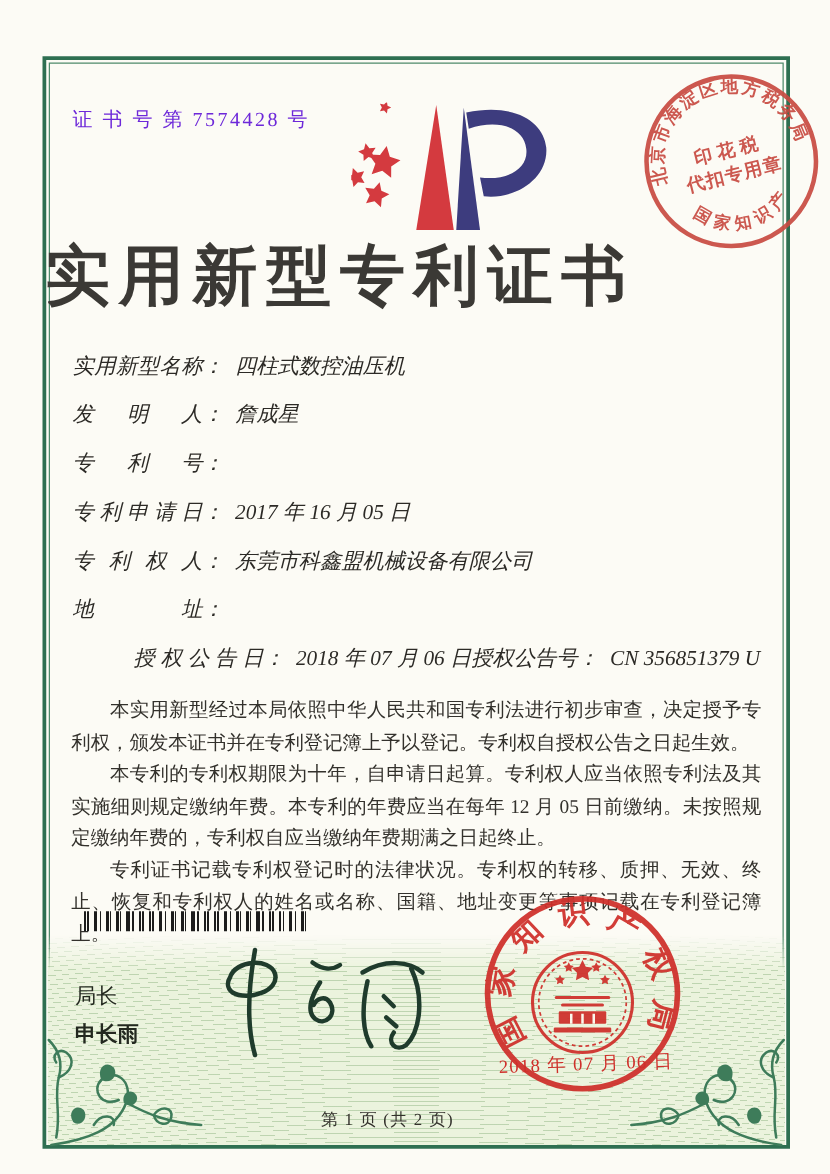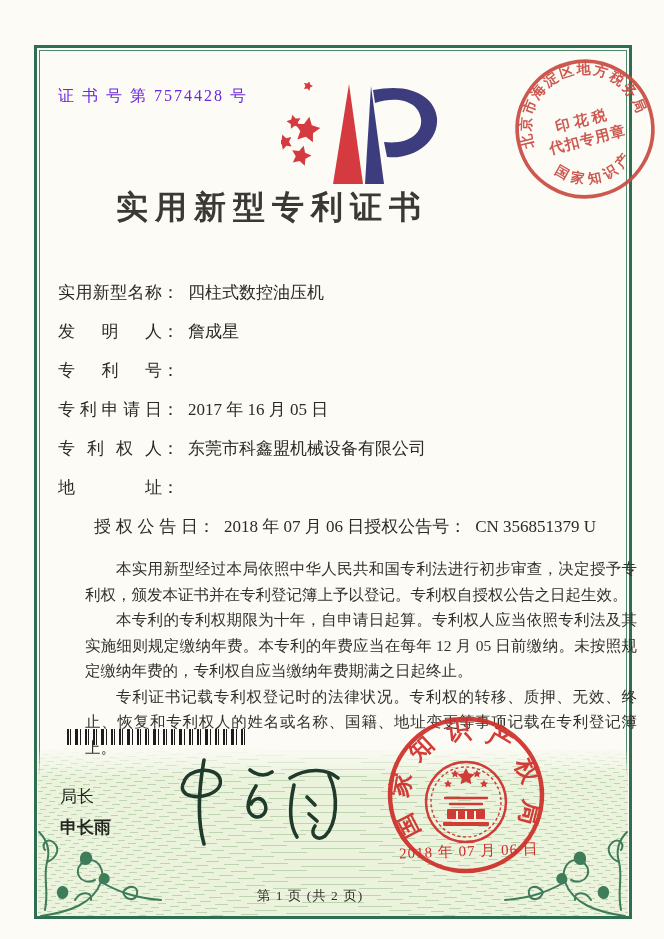--- a/index.html
+++ b/index.html
@@ -26,41 +26,41 @@
   
   .logo{position:absolute;left:281px;top:82px;width:170px;height:105px;z-index:4;}
   
   .tax-stamp{
     position:absolute;left:512px;top:56px;width:146px;height:146px;z-index:6;
     transform:rotate(-14deg);opacity:.92;
   }
   
   .title{
     position:absolute;left:0;top:186px;width:544px;text-align:center;
-    font-size:32px;font-weight:700;letter-spacing:7px;color:#3b3935;z-index:4;
+    font-size:52px;font-weight:700;letter-spacing:7px;color:#3b3935;z-index:4;
   }
   
   .fields{
     position:absolute;left:58px;top:280px;width:550px;z-index:4;
     font-size:17px;color:#2c2a26;
   }
-  .field-row{display:flex;line-height:26px;margin-bottom:13px;align-items:flex-start;}
+  .field-row{display:flex;line-height:26px;margin-bottom:13px;align-items:flex-start;font-style:italic;}
   .flabel{
     width:104px;min-width:104px;display:inline-block;
     text-align:justify;text-align-last:justify;letter-spacing:0;
   }
   .fcolon{margin-right:9px;}
   .fvalue{flex:1;}
-  .field-row.dual{justify-content:flex-start;margin-left:36px;}
+  .field-row.dual{justify-content:flex-end;}
   .dual .pair{display:flex;}
   .dual .pair.right .flabel{width:auto;min-width:0;text-align-last:auto;}
   
   .body-text{
     position:absolute;left:57px;top:556px;width:552px;z-index:4;
-    font-size:15.5px;line-height:25.5px;text-align:justify;color:#33312c;margin-left:28px;
+    font-size:15.5px;line-height:25.5px;text-align:justify;color:#33312c;
   }
   .body-text p{margin:0;text-indent:2em;}
   
   .barcode{
     position:absolute;left:67px;top:729px;width:178px;height:16px;z-index:4;
     background-image:repeating-linear-gradient(90deg,
       #1c1c1c 0 2px,transparent 2px 3px,
       #1c1c1c 3px 4px,transparent 4px 8px,
       #1c1c1c 8px 11px,transparent 11px 13px,
       #1c1c1c 13px 14px,transparent 14px 18px,

